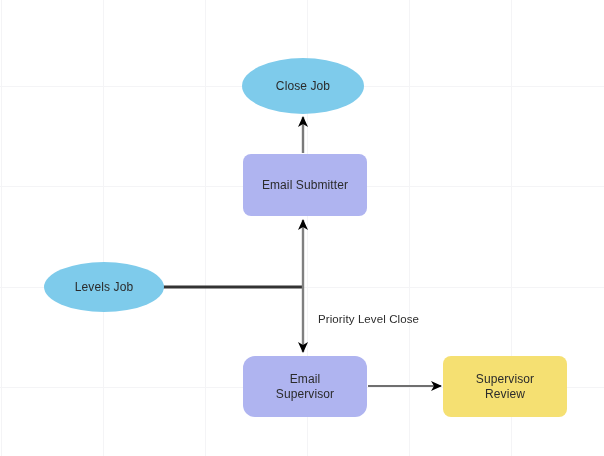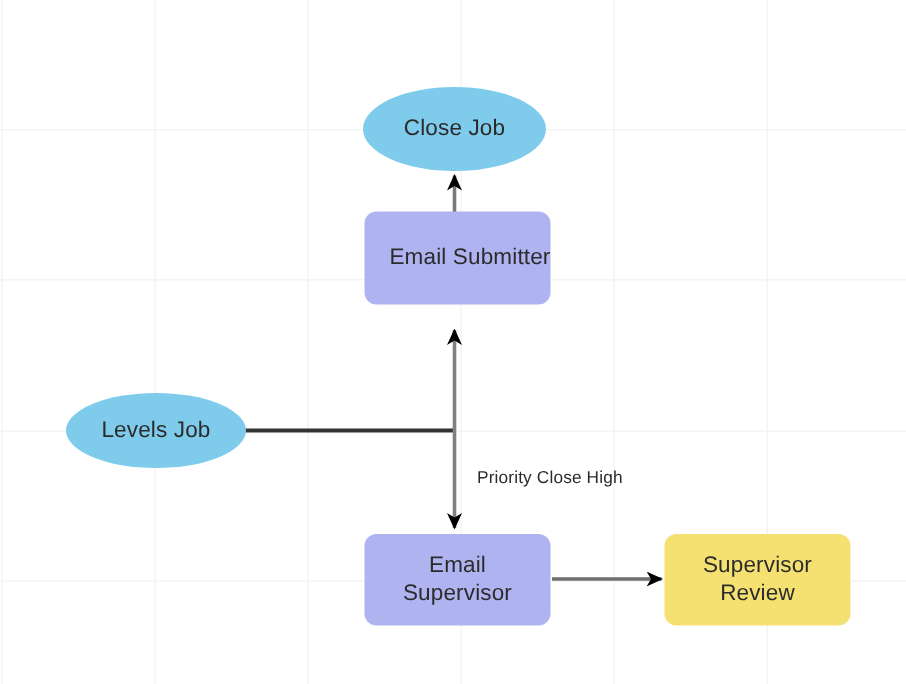--- a/index.html
+++ b/index.html
@@ -57,21 +57,21 @@
 
   
   .node {
     position: absolute;
     display: flex;
     align-items: center;
     justify-content: center;
     text-align: center;
     box-sizing: border-box;
     color: #2b2b2b;
-    font-size: 15px;
+    font-size: 12px;
     line-height: 1.25;
     letter-spacing: 0.1px;
     white-space: pre-line;
   }
   .node-ellipse {
     border-radius: 50%;
   }
   .node-box {
     border-radius: 8px;
   }
@@ -125,34 +125,34 @@
       <line x1="303" y1="352" x2="303" y2="220" stroke="#808080" stroke-width="2.4" marker-start="url(#arrow-start)" marker-end="url(#arrow-end)"></line>
 
       <line x1="368" y1="386" x2="441" y2="386" stroke="#6f6f6f" stroke-width="2.2" marker-end="url(#arrow-end)"></line>
     </svg>
   </div>
 
   <div class="node node-ellipse" style="left:242px; top:58px; width:122px; height:56px; background:#7ecbeb;">
     <span>Close Job</span>
   </div>
 
-  <div class="node node-box" style="left:243px; top:141px; width:124px; height:62px; background:#afb4f0;justify-content:flex-end;">
+  <div class="node node-box" style="left:243px; top:154px; width:124px; height:62px; background:#afb4f0;">
     <span>Email Submitter</span>
   </div>
 
   <div class="node node-ellipse" style="left:44px; top:262px; width:120px; height:50px; background:#7ecbeb;">
     <span>Levels Job</span>
   </div>
 
-  <div class="node node-box" style="left:243px; top:356px; width:124px; height:61px; background:#afb4f0;">
+  <div class="node node-box" style="left:243px; top:356px; width:124px; height:61px; background:#afb4f0;border-radius:12px;">
     <span>Email
 Supervisor</span>
   </div>
 
   <div class="node node-box" style="left:443px; top:356px; width:124px; height:61px; background:#f5e072;">
     <span>Supervisor
 Review</span>
   </div>
 
 
-  <div class="edge-label" style="left:318px; top:313px;">Priority Close High</div>
+  <div class="edge-label" style="left:318px; top:313px;">Priority Level Close</div>
 
 </div>
 
 </body></html>

